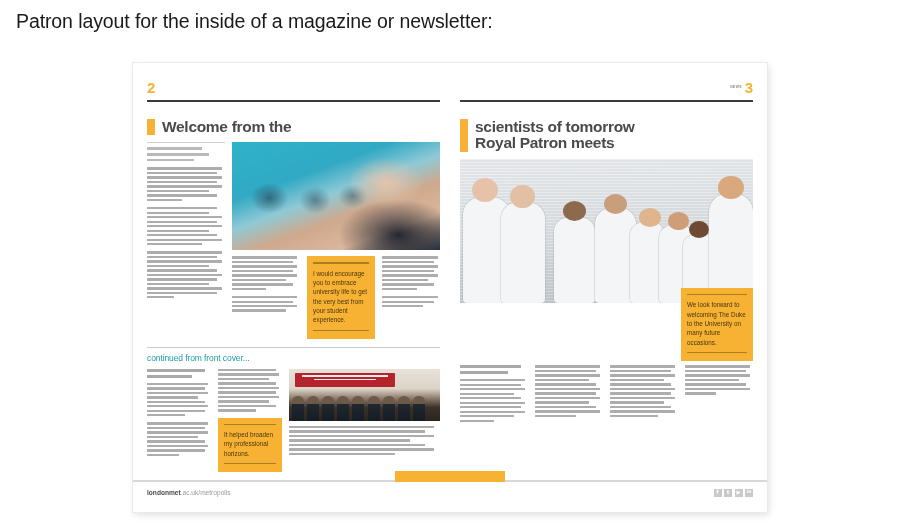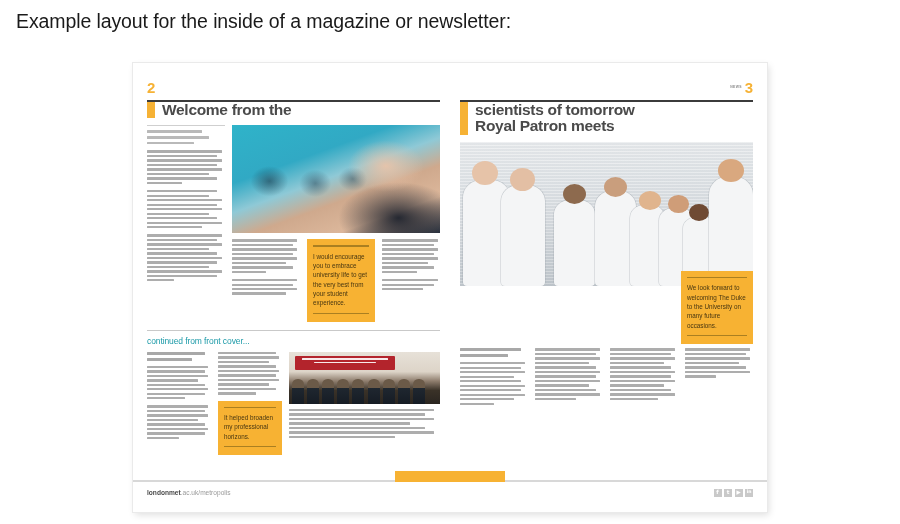--- a/index.html
+++ b/index.html
@@ -42,21 +42,21 @@
   .folio-left .folio-num { left: 0; }
   .folio-right .folio-num { right: 0; }
   .folio-section {
     position: absolute; right: 11px; bottom: 8px;
     font-size: 3.4px; font-weight: bold; letter-spacing: .4px;
     color: #8d8d8d; text-transform: uppercase;
   }
   .rule { height: 1.6px; background: #3b3b3b; margin-top: 3px; }
 
   
-  .headline-wrap { display: flex; gap: 7px; margin-top: 0; }
+  .headline-wrap { display: flex; gap: 7px; margin-top: 17px; }
   .headline-bar { width: 8px; background: #f6b235; flex: 0 0 auto; }
   .headline {
     font-size: 15.5px; font-weight: bold; color: #4a4a4a;
     line-height: 1.08; letter-spacing: -0.3px;
   }
 
   
   .txt { --c: #7a7a7a; }
   .ln {
     height: 2.3px; background: var(--c); opacity: .62;
@@ -164,21 +164,21 @@
   .soc {
     width: 8px; height: 8px; background: #c9c9c9;
     display: flex; align-items: center; justify-content: center;
     color: #fff; font-size: 5.5px; font-weight: bold;
     font-family: "DejaVu Sans", sans-serif; line-height: 1;
   }
 </style>
 </head>
 <body>
 
-<div class="caption">Example layout for the inside of a magazine or newsletter:</div>
+<div class="caption">Patron layout for the inside of a magazine or newsletter:</div>
 
 <div class="spread">
 
   <div class="page page-left">
 
     <div class="folio folio-left">
       <div class="folio-num">2</div>
     </div>
     <div class="rule"></div>
 

